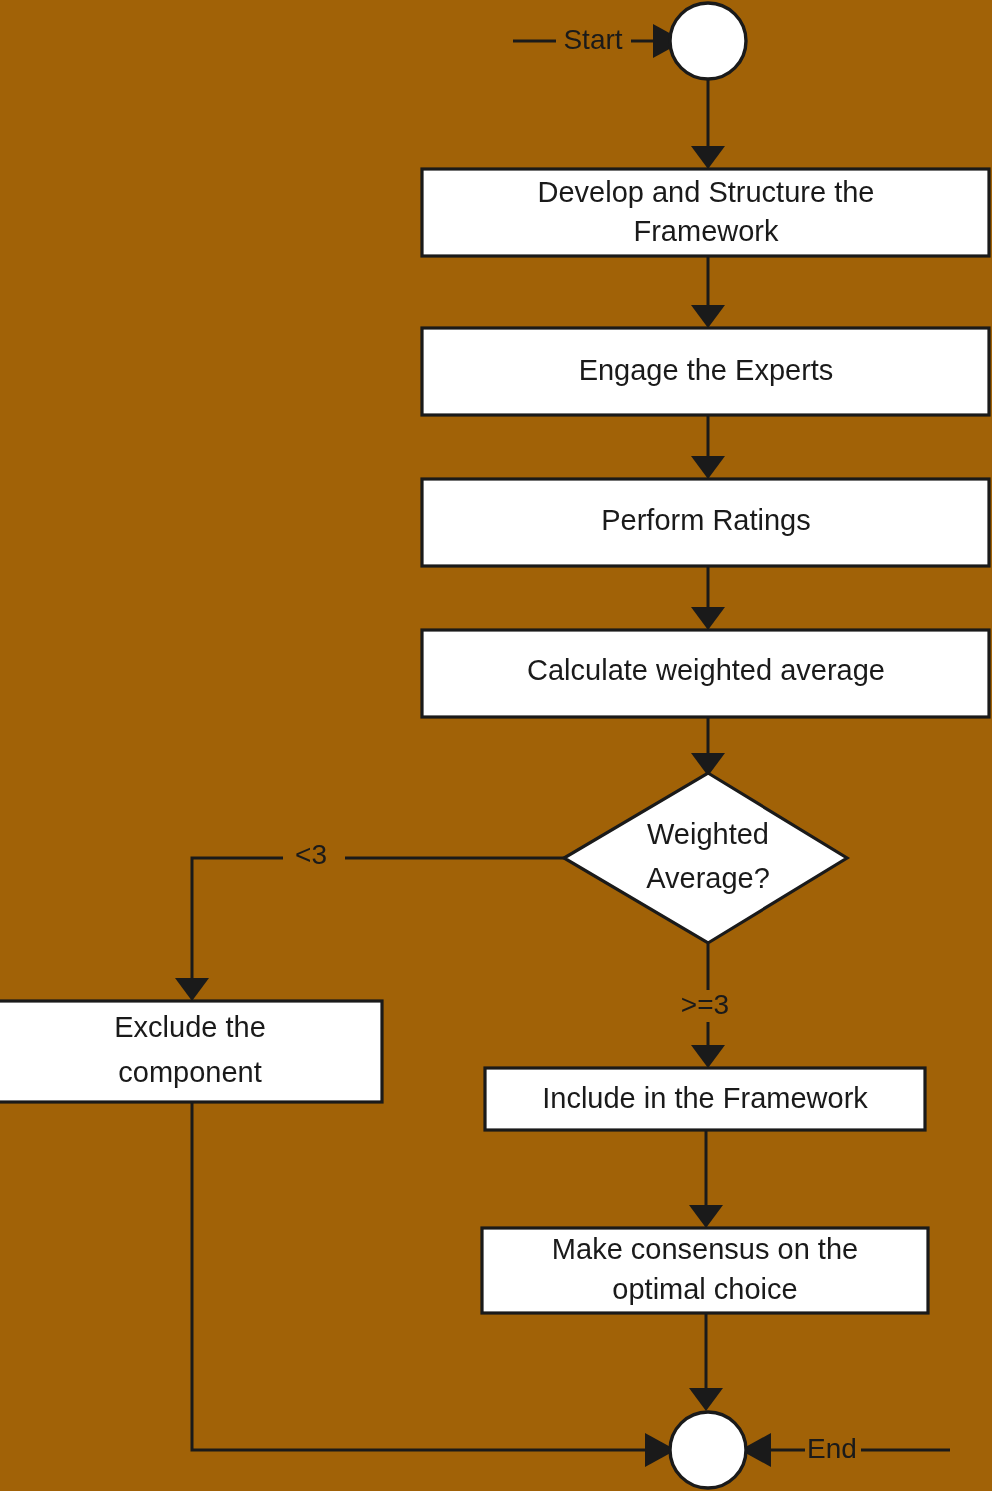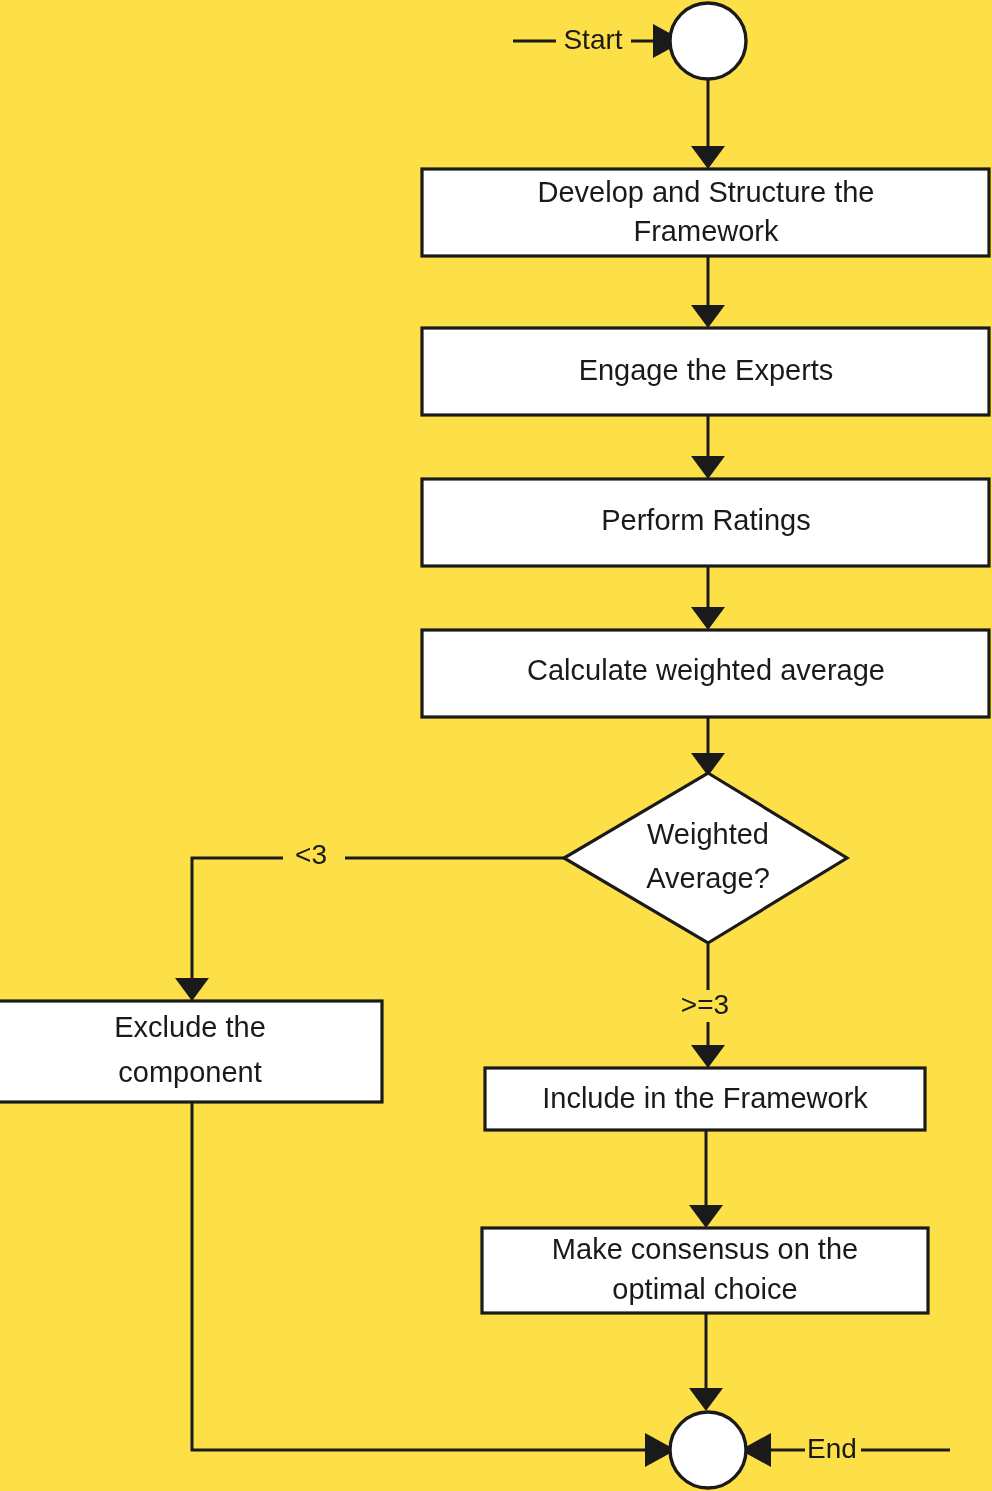--- a/index.html
+++ b/index.html
@@ -8,21 +8,21 @@
     padding: 0;
     background: #ffffff;
   }
   body {
     font-family: "Liberation Sans", sans-serif;
   }
   #diagram-root {
     position: relative;
     width: 992px;
     height: 1491px;
-    background: #fde047;
+    background: #a16207;
     overflow: hidden;
   }
   #flow-svg {
     position: absolute;
     left: 0;
     top: 0;
     width: 992px;
     height: 1491px;
     display: block;
   }

